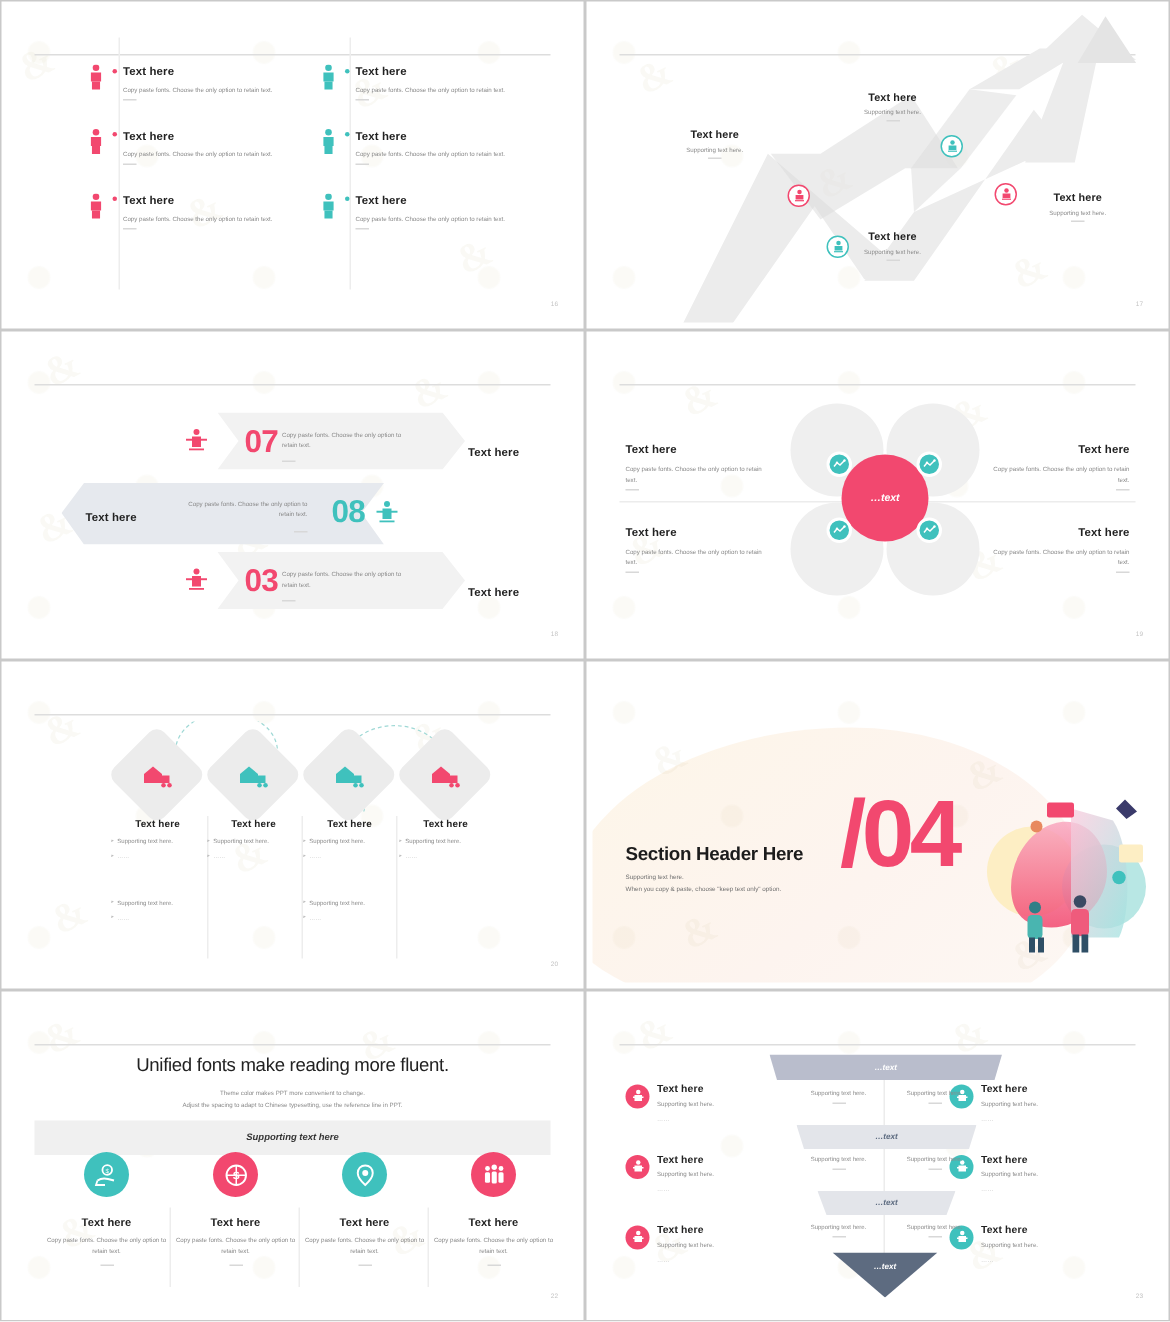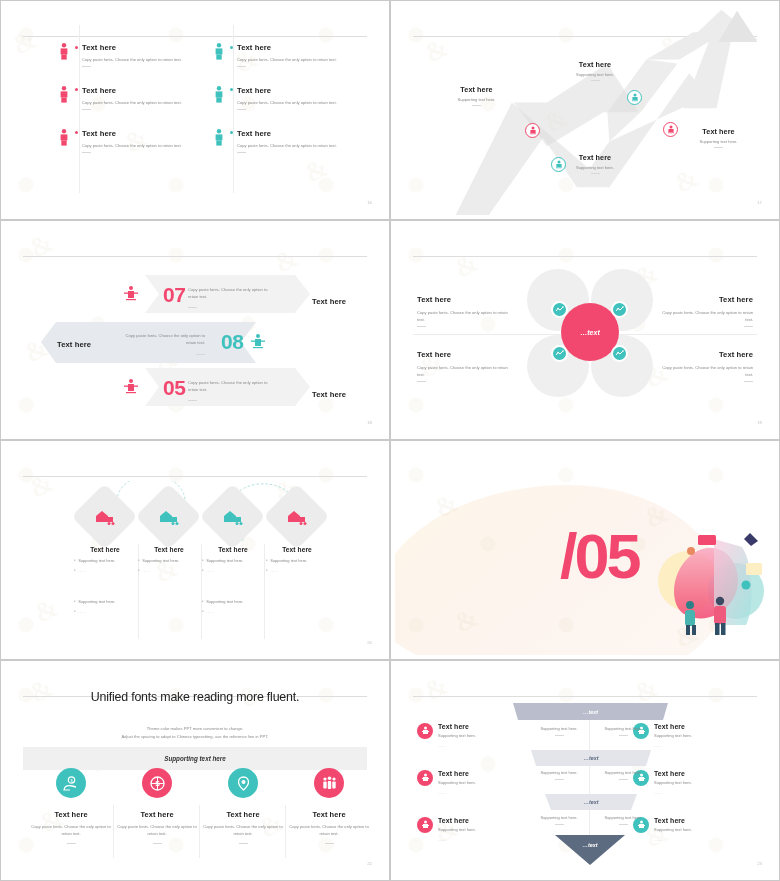--- a/index.html
+++ b/index.html
@@ -74,21 +74,21 @@
   .blob { position:absolute; left:-20px; bottom:-30px; width:350px; height:200px;
     background:linear-gradient(140deg,#fdf6e8 0%,#fdf4ef 55%,#fdf8f4 100%);
     border-radius:55% 45% 42% 58% / 62% 55% 45% 38%; }
   .sh { position:absolute; left:22px; top:117px; }
   .sh h1 { font-size:12.5px; font-weight:700; color:#1c1c1c; letter-spacing:-.2px; }
   .sh p { font-size:4.2px; color:#6f6f6f; margin-top:5px; line-height:1.75; }
   .slash { position:absolute; left:165px; top:80px; font-size:63px;
     font-weight:700; color:#f2486f; letter-spacing:-3px; line-height:1; }
 
   
-  .s7h { position:absolute; top:25px; width:100%; text-align:center;
+  .s7h { position:absolute; top:38px; width:100%; text-align:center;
     font-size:12.4px; color:#222; letter-spacing:-.2px; }
   .s7s { position:absolute; top:60px; width:100%; text-align:center;
     font-size:4.1px; color:#8a8a8a; line-height:1.85; }
   .band { position:absolute; left:18px; right:18px; top:82px; height:23px;
     background:#f0f0f0; display:flex; align-items:center; justify-content:center; }
   .band span { font-size:6.3px; font-weight:700; font-style:italic; color:#333; }
   .cir { position:absolute; width:30px; height:30px; border-radius:50%;
     display:flex; align-items:center; justify-content:center; }
   .c7 { position:absolute; top:145px; width:86px; text-align:center; }
   .c7 .th { font-size:7.4px; }
@@ -360,21 +360,21 @@
         <polygon points="0,0 150,0 165,19 150,38 0,38 14,19" fill="#f2f2f2"></polygon>
       </svg>
       <div style="position:absolute;left:118px;top:153px;">
         <svg width="16" height="18" viewBox="0 0 16 18">
             <circle cx="8" cy="3" r="2" fill="#f2486f"></circle>
             <rect x="5" y="6" width="6" height="7" fill="#f2486f"></rect>
             <rect x="1" y="7.5" width="14" height="1.3" fill="#f2486f"></rect>
             <rect x="3" y="14" width="10" height="1.2" fill="#f2486f"></rect>
           </svg>
       </div>
-      <div class="num" style="position:absolute;left:158px;top:151px;color:#f2486f">05</div>
+      <div class="num" style="position:absolute;left:158px;top:151px;color:#f2486f">03</div>
       <div class="cp" style="position:absolute;left:183px;top:155px;width:90px">Copy paste fonts. Choose the only option to retain text.</div>
       <div class="dash" style="position:absolute;left:183px;top:172px"></div>
       <div class="th" style="position:absolute;left:307px;top:165px">Text here</div>
 
       <div class="pg">18</div>
     </div>
   </div>
 
   <div class="slide">
     <div class="inner">
@@ -572,21 +572,26 @@
   <div class="slide">
     <div class="inner">
       <div class="blob"></div>
       <div class="wm">
         <b style="left:40px;top:45px;">&amp;</b>
           <b style="left:250px;top:55px;">&amp;</b>
         <b style="left:280px;top:175px;">&amp;</b>
           <b style="left:60px;top:160px;">&amp;</b>
       </div>
 
-      <div class="slash">/05</div>
+      <div class="sh">
+        <h1>Section Header Here</h1>
+        <p>Supporting text here.</p>
+        <p style="margin-top:1px">When you copy &amp; paste, choose "keep text only" option.</p>
+      </div>
+      <div class="slash">/04</div>
 
       <svg style="position:absolute;right:6px;bottom:18px" width="115" height="108" viewBox="0 0 115 108">
         <defs>
           <linearGradient id="g1" x1="0" y1="0" x2="0" y2="1">
             <stop offset="0" stop-color="#f9a8c0"></stop>
               <stop offset="1" stop-color="#f2486f"></stop>
           </linearGradient>
           <linearGradient id="g2" x1="0" y1="0" x2="1" y2="1">
             <stop offset="0" stop-color="#fbc9dc"></stop>
               <stop offset="1" stop-color="#9fe3e0"></stop>

